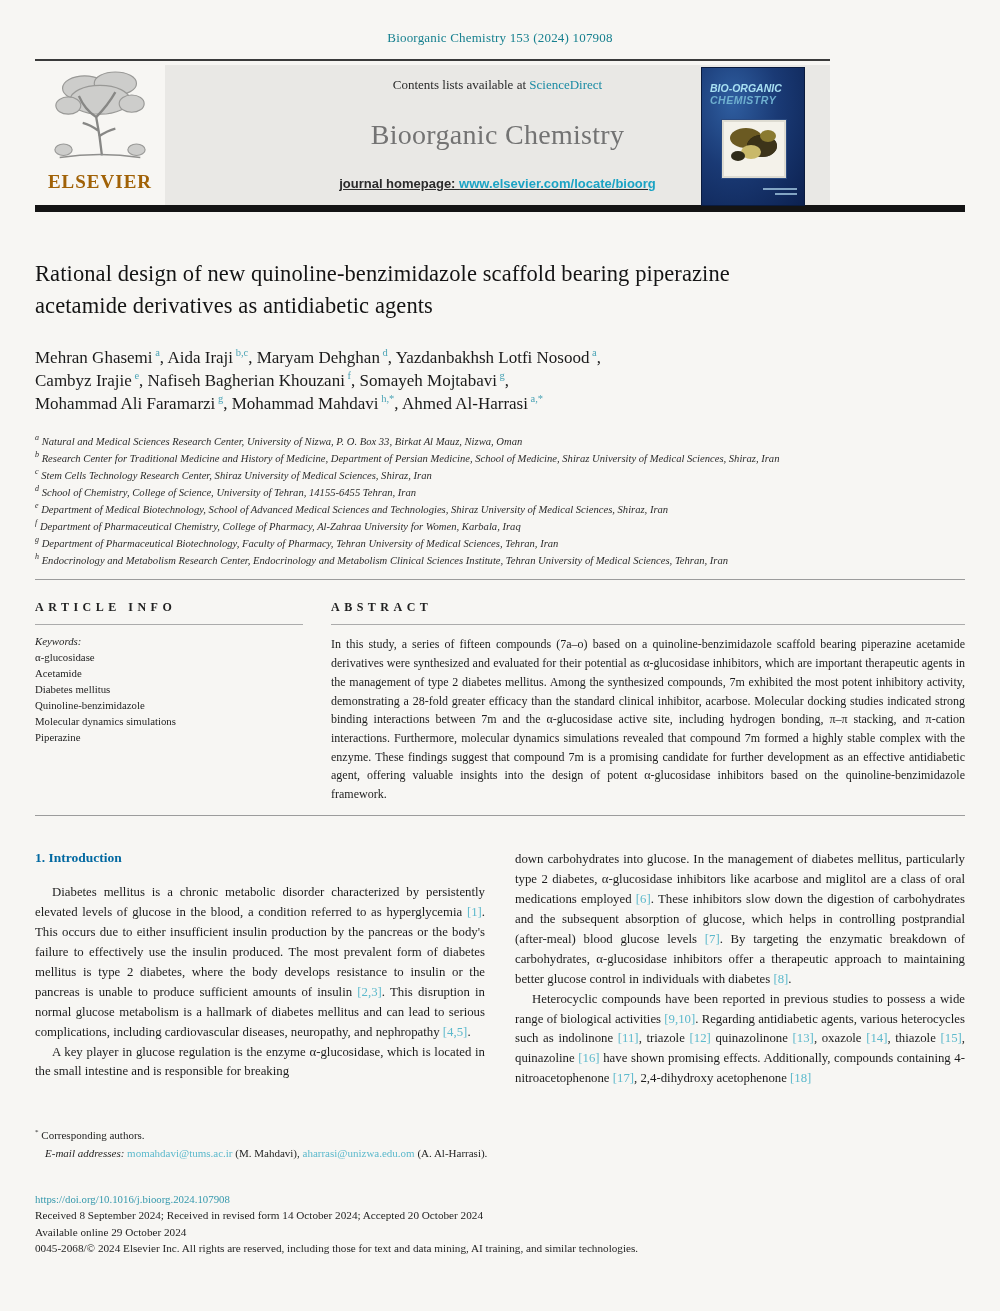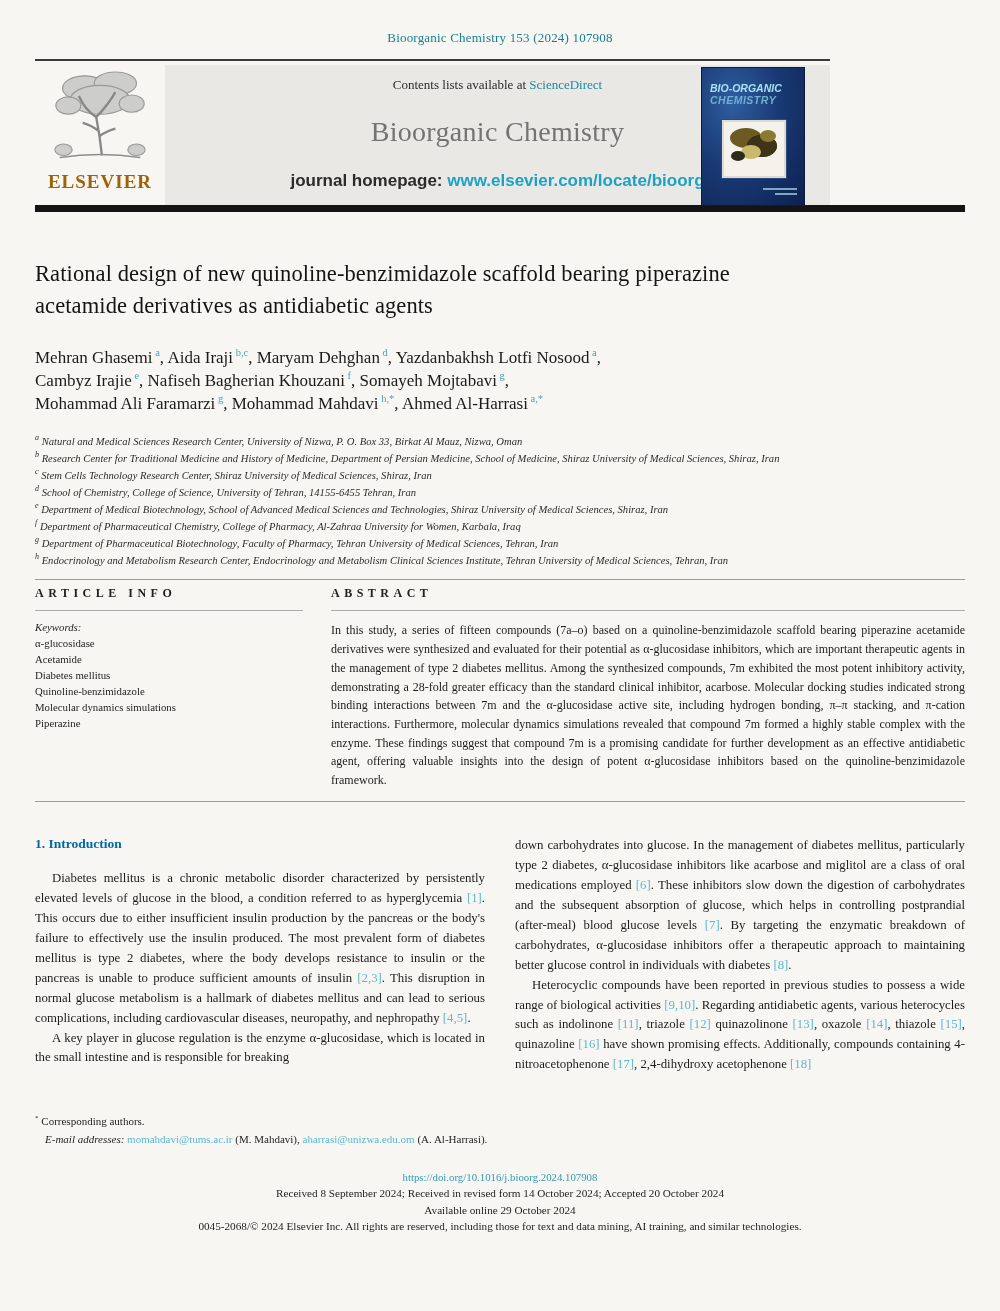--- a/index.html
+++ b/index.html
@@ -33,21 +33,21 @@
     color: #a16207; letter-spacing: 1px; margin-top: -4px;
   }
   .banner {
     flex: 1; background: #e9e8e5; margin-top: 4px; height: 140px;
     display: flex; flex-direction: column; justify-content: space-between;
     text-align: center; padding: 12px 10px 14px 10px;
   }
   .contents-line { font-size: 13px; color: #2a2a2a; }
   .sd-link { color: #1b8ba4; text-decoration: none; cursor: pointer; }
   .journal-title { font-size: 28px; color: #737373; letter-spacing: 0.3px; }
-  .homepage-line { font-family: "Liberation Sans", sans-serif; font-weight: 700; font-size: 17px; color: #2b2b2b; }
+  .homepage-line { font-family: "Liberation Sans", sans-serif; font-weight: 700; font-size: 13px; color: #2b2b2b; text-decoration: underline; }
   .hp-link { color: #1ba3c4; text-decoration: none; cursor: pointer; }
 
   .cover {
     position: absolute; right: 25px; top: 6px; width: 104px; height: 139px;
     background: radial-gradient(ellipse at 30% 25%, #2f5ea0 0%, #1a3a75 45%, #0c2150 100%);
     border: 1px solid #0a1b3e; padding: 14px 7px 6px 8px;
   }
   .cover-title { font-family: "Liberation Sans", sans-serif; font-weight: 700; font-size: 10.5px; line-height: 1.15; font-style: italic; }
   .cover-title .l1 { color: #a8e0f2; }
   .cover-title .l2 { color: #6fb0d0; letter-spacing: 0.5px; }
@@ -68,37 +68,37 @@
   .authors { margin-top: 24px; font-size: 17px; color: #1a1a1a; line-height: 1.33; max-width: 780px; }
   .authors sup.asup { color: #4aa3b5; font-size: 10.5px; }
 
   .affiliations { margin-top: 16px; }
   .affil { font-style: italic; font-size: 10.6px; color: #2c2c2c; line-height: 1.47; max-width: 880px; }
   .affil sup { font-size: 8px; }
 
   .full-rule { border: none; border-top: 1px solid #9c9c9c; width: 930px; margin-top: 11px; }
 
   
-  .info-grid { display: grid; grid-template-columns: 268px 1fr; column-gap: 28px; margin-top: 6px; width: 930px; }
+  .info-grid { display: grid; grid-template-columns: 268px 1fr; column-gap: 28px; margin-top: 20px; width: 930px; }
   .sec-heading { font-size: 12px; letter-spacing: 4.5px; color: #222; font-weight: 600; }
   .mini-rule { border: none; border-top: 1px solid #ababab; margin-top: 9px; }
   .keywords-block { margin-top: 9px; font-size: 10.8px; line-height: 1.48; }
   .kw-label { font-style: italic; }
   .abstract-body { margin-top: 10px; font-size: 12px; line-height: 1.56; text-align: justify; color: #1c1c1c; }
 
   
   .intro-grid { display: grid; grid-template-columns: 1fr 1fr; column-gap: 30px; margin-top: 34px; width: 930px; }
   .intro-heading { font-size: 13.5px; font-weight: 700; color: #0369a1; margin-bottom: 17px; }
   .body-par { font-size: 12.8px; line-height: 1.56; text-align: justify; color: #1c1c1c; }
   .indent { text-indent: 17px; }
 
   
   .footnote { margin-top: 38px; font-size: 11px; line-height: 1.6; }
   .footnote .line2 { padding-left: 10px; }
-  .bottom-meta { margin-top: 20px; font-size: 11.2px; line-height: 1.5; text-align: center; }
+  .bottom-meta { margin-top: 28px; font-size: 11.2px; line-height: 1.5; }
   .doi-line { color: #3699ad; font-size: 10.8px; cursor: pointer; }
 
   .seg-b { font-weight: 400; }
   .seg-i { font-style: italic; }
   .seg-l { color: #5cb9cc; cursor: pointer; }
   .seg-sup { vertical-align: super; font-size: 0.65em; }
 </style>
 </head>
 <body>
 

